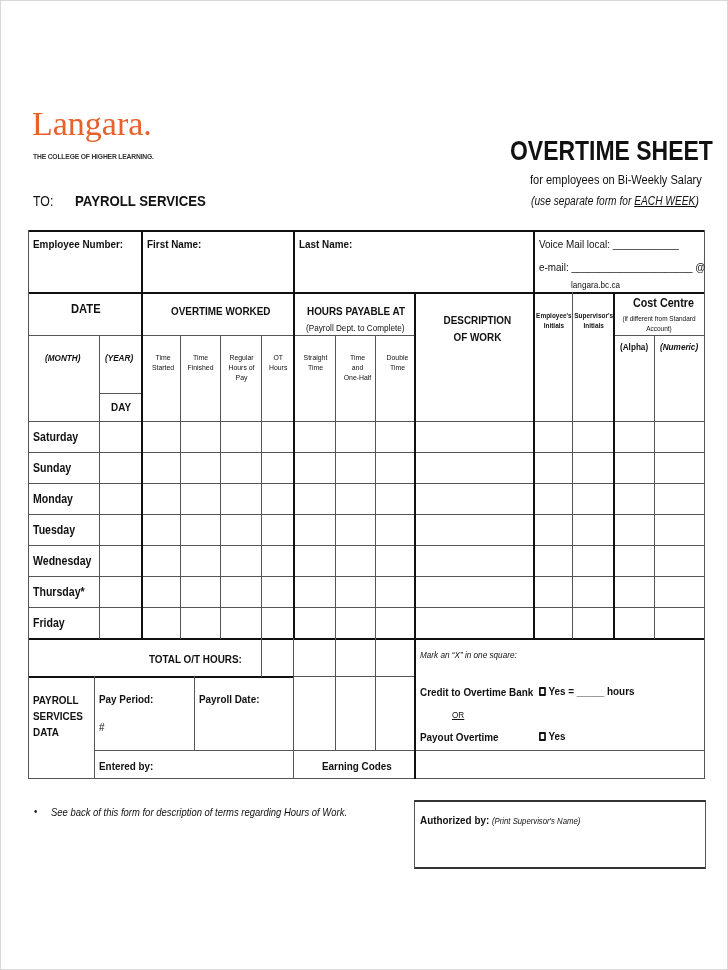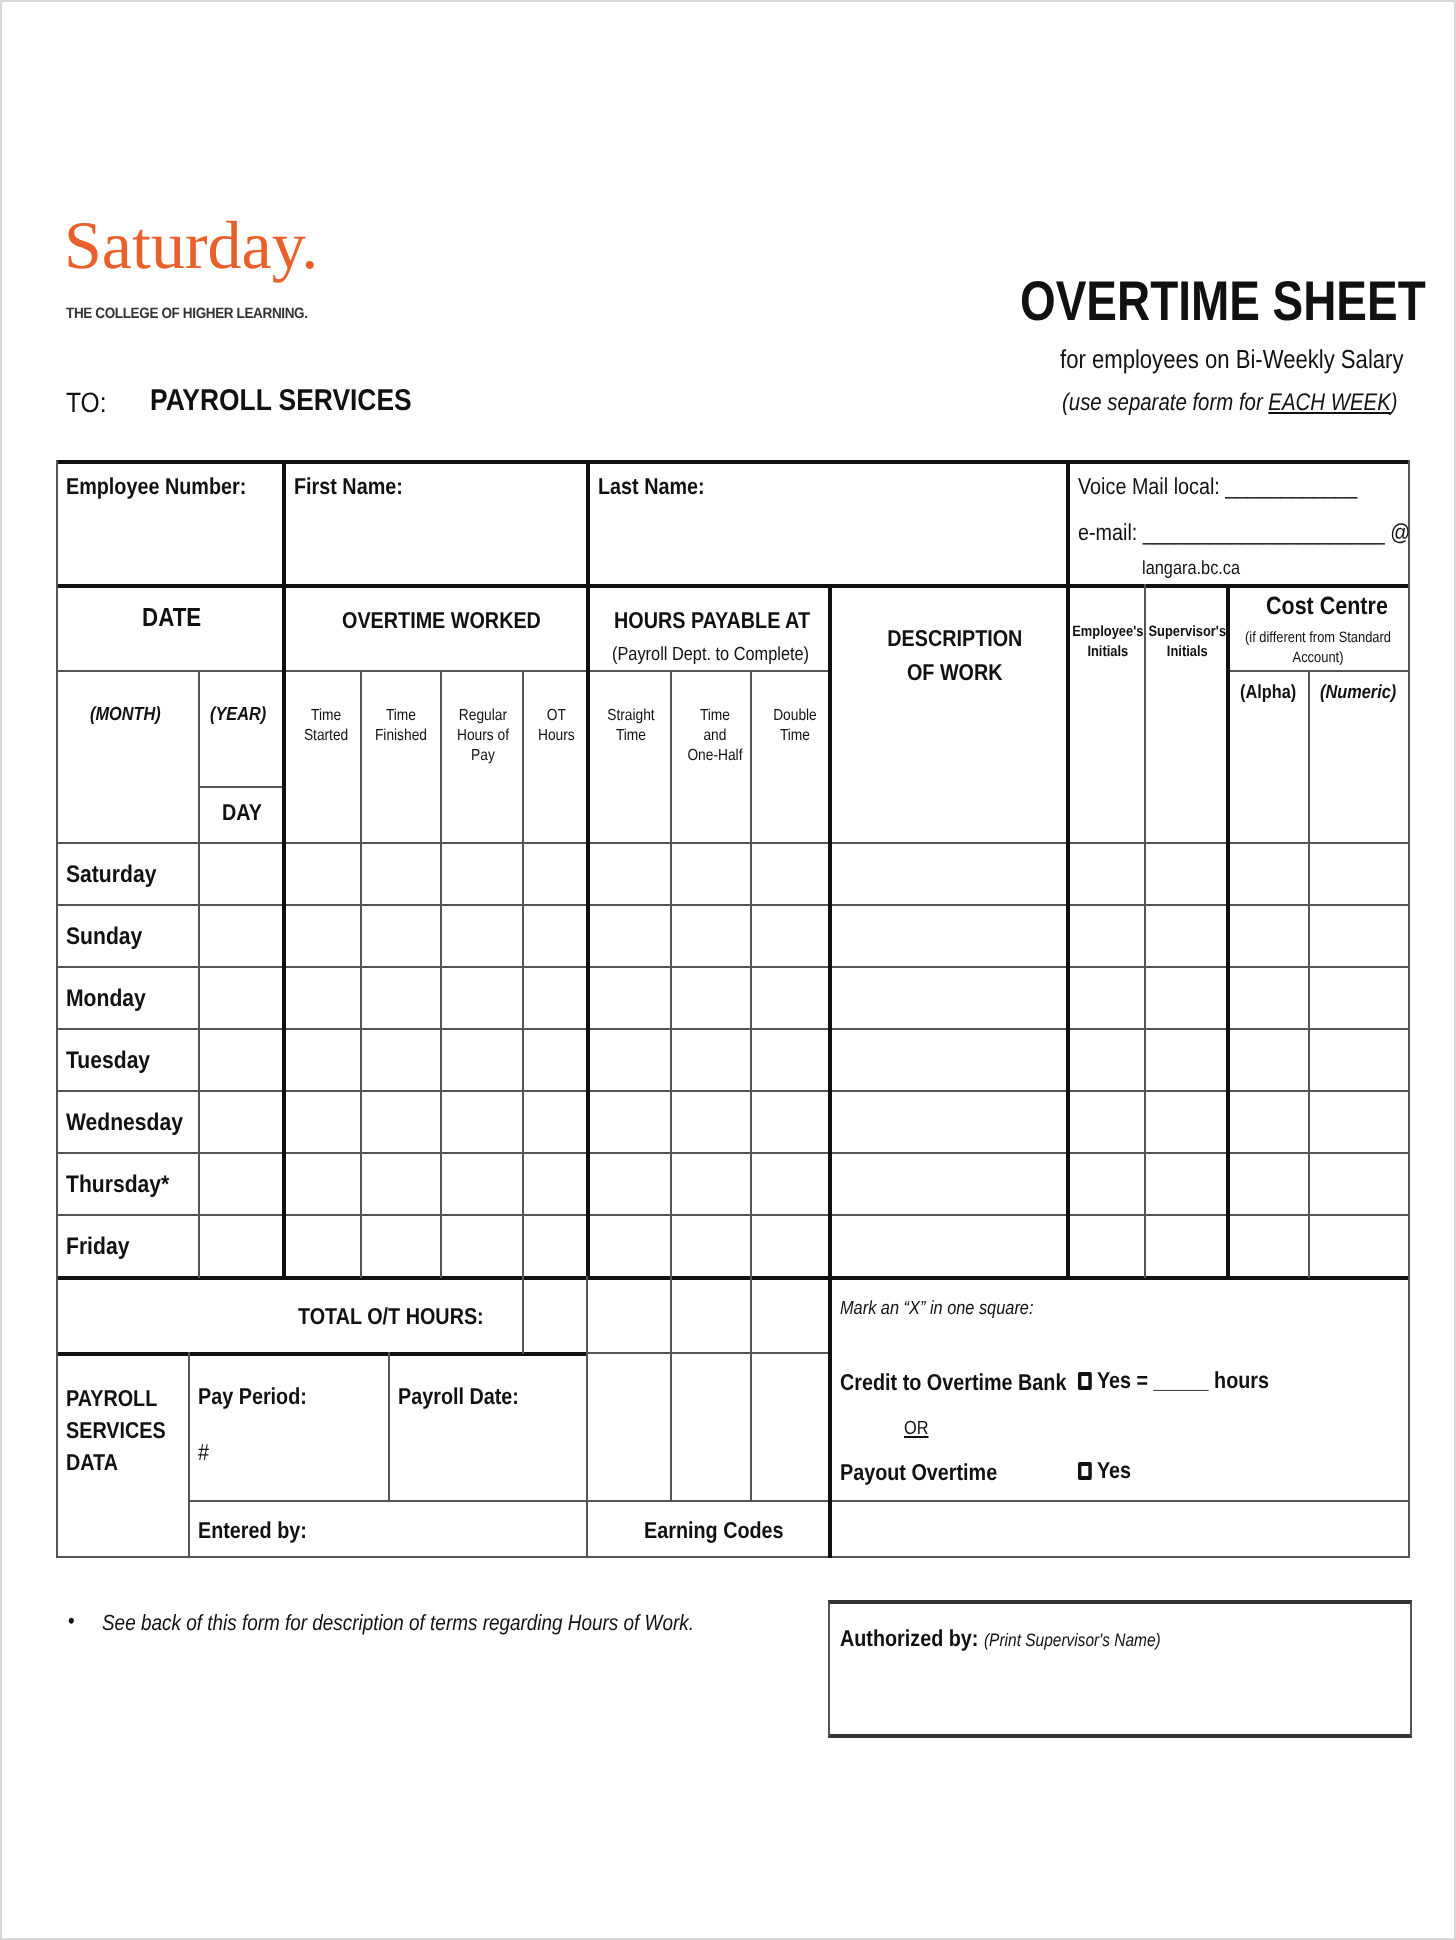--- a/index.html
+++ b/index.html
@@ -28,21 +28,21 @@
   .tiny { font-size:8px; line-height:10px; }
   .day { font-weight:bold; font-size:12px; transform:scaleX(0.88); transform-origin:left top; }
   .chk { display:inline-block; width:8px; height:9px; border:2px solid #111; border-radius:1px; vertical-align:-1px; margin-right:3px; box-sizing:border-box; }
   .cell-input { position:absolute; background:transparent; border:none; }
 </style>
 </head>
 <body>
 
 <div class="page">
 
-  <div class="abs logo">Saturday.</div>
+  <div class="abs logo">Langara.</div>
   <div class="abs tagline">THE COLLEGE OF HIGHER LEARNING.</div>
   <div class="abs to-label">TO:</div>
   <div class="abs to-value">PAYROLL SERVICES</div>
   <div class="abs title">OVERTIME SHEET</div>
   <div class="abs subtitle">for employees on Bi-Weekly Salary</div>
   <div class="abs note"><span>(use separate form for </span><u>EACH WEEK</u><span>)</span></div>
 
   <div class="h hb" style="left:27px; top:229px; width:677px;"></div>
   <div class="h hb" style="left:27px; top:291px; width:677px;"></div>
   <div class="h" style="left:27px; top:334px; width:113px;"></div>

